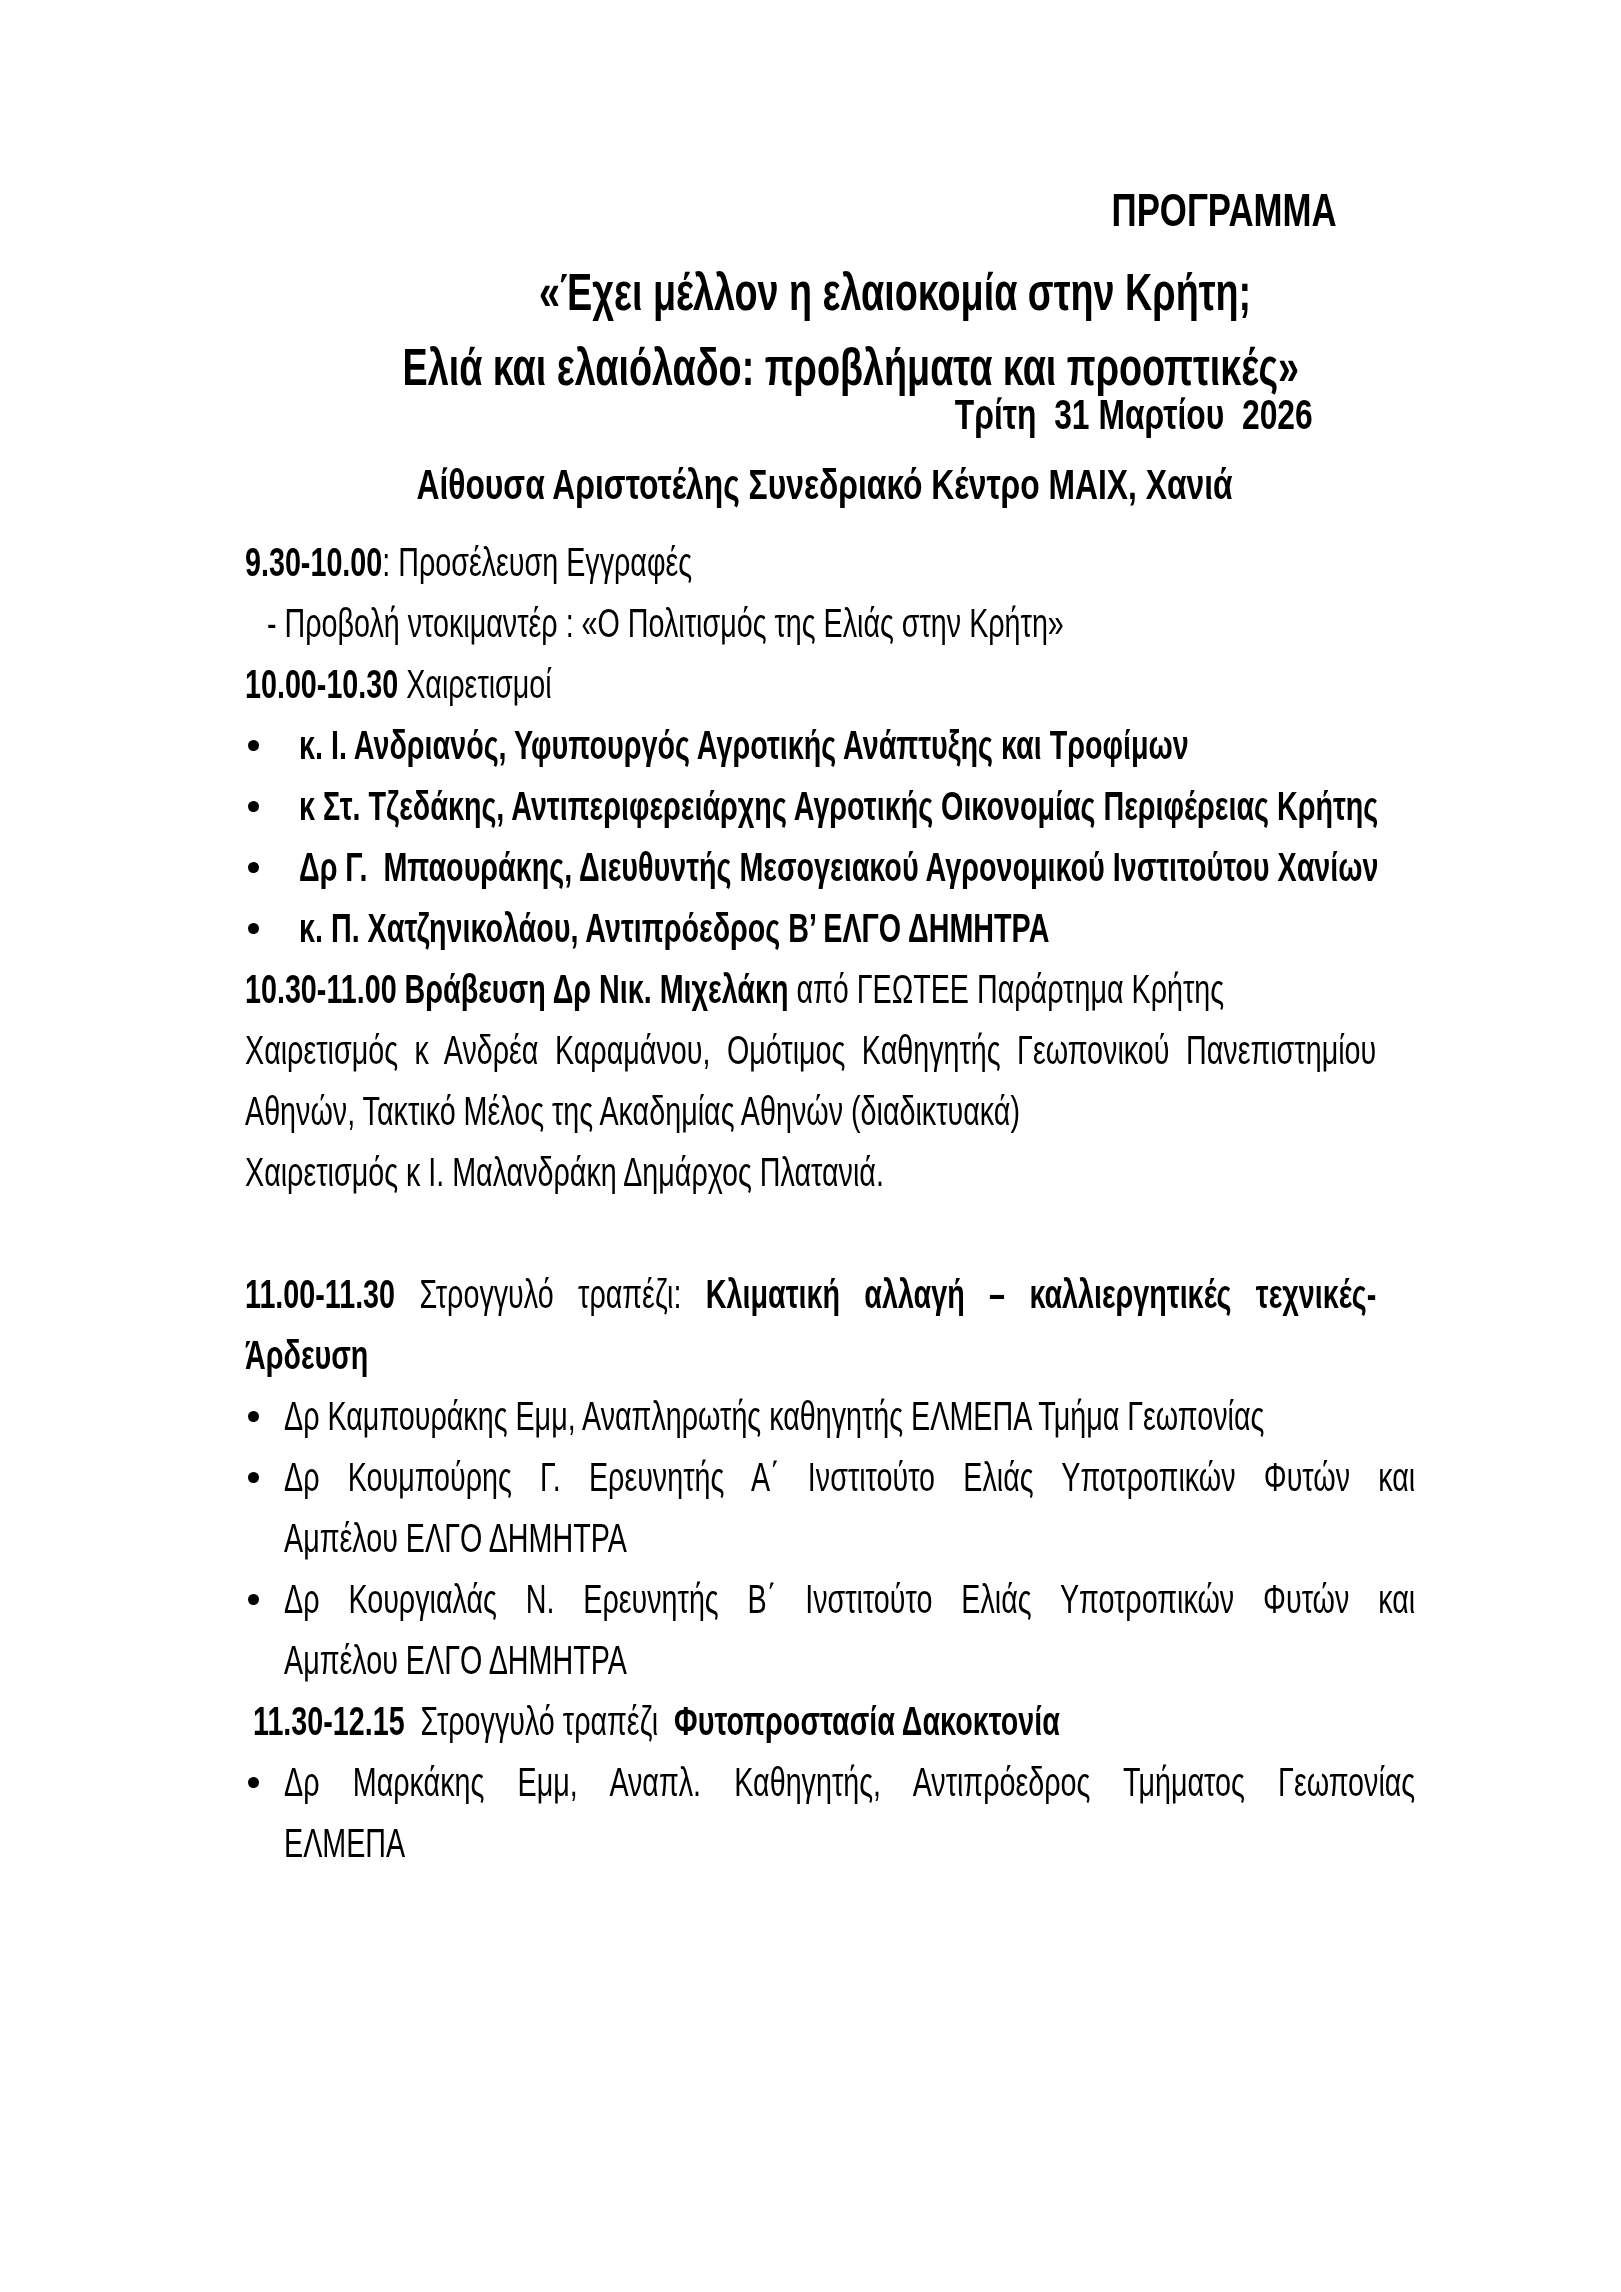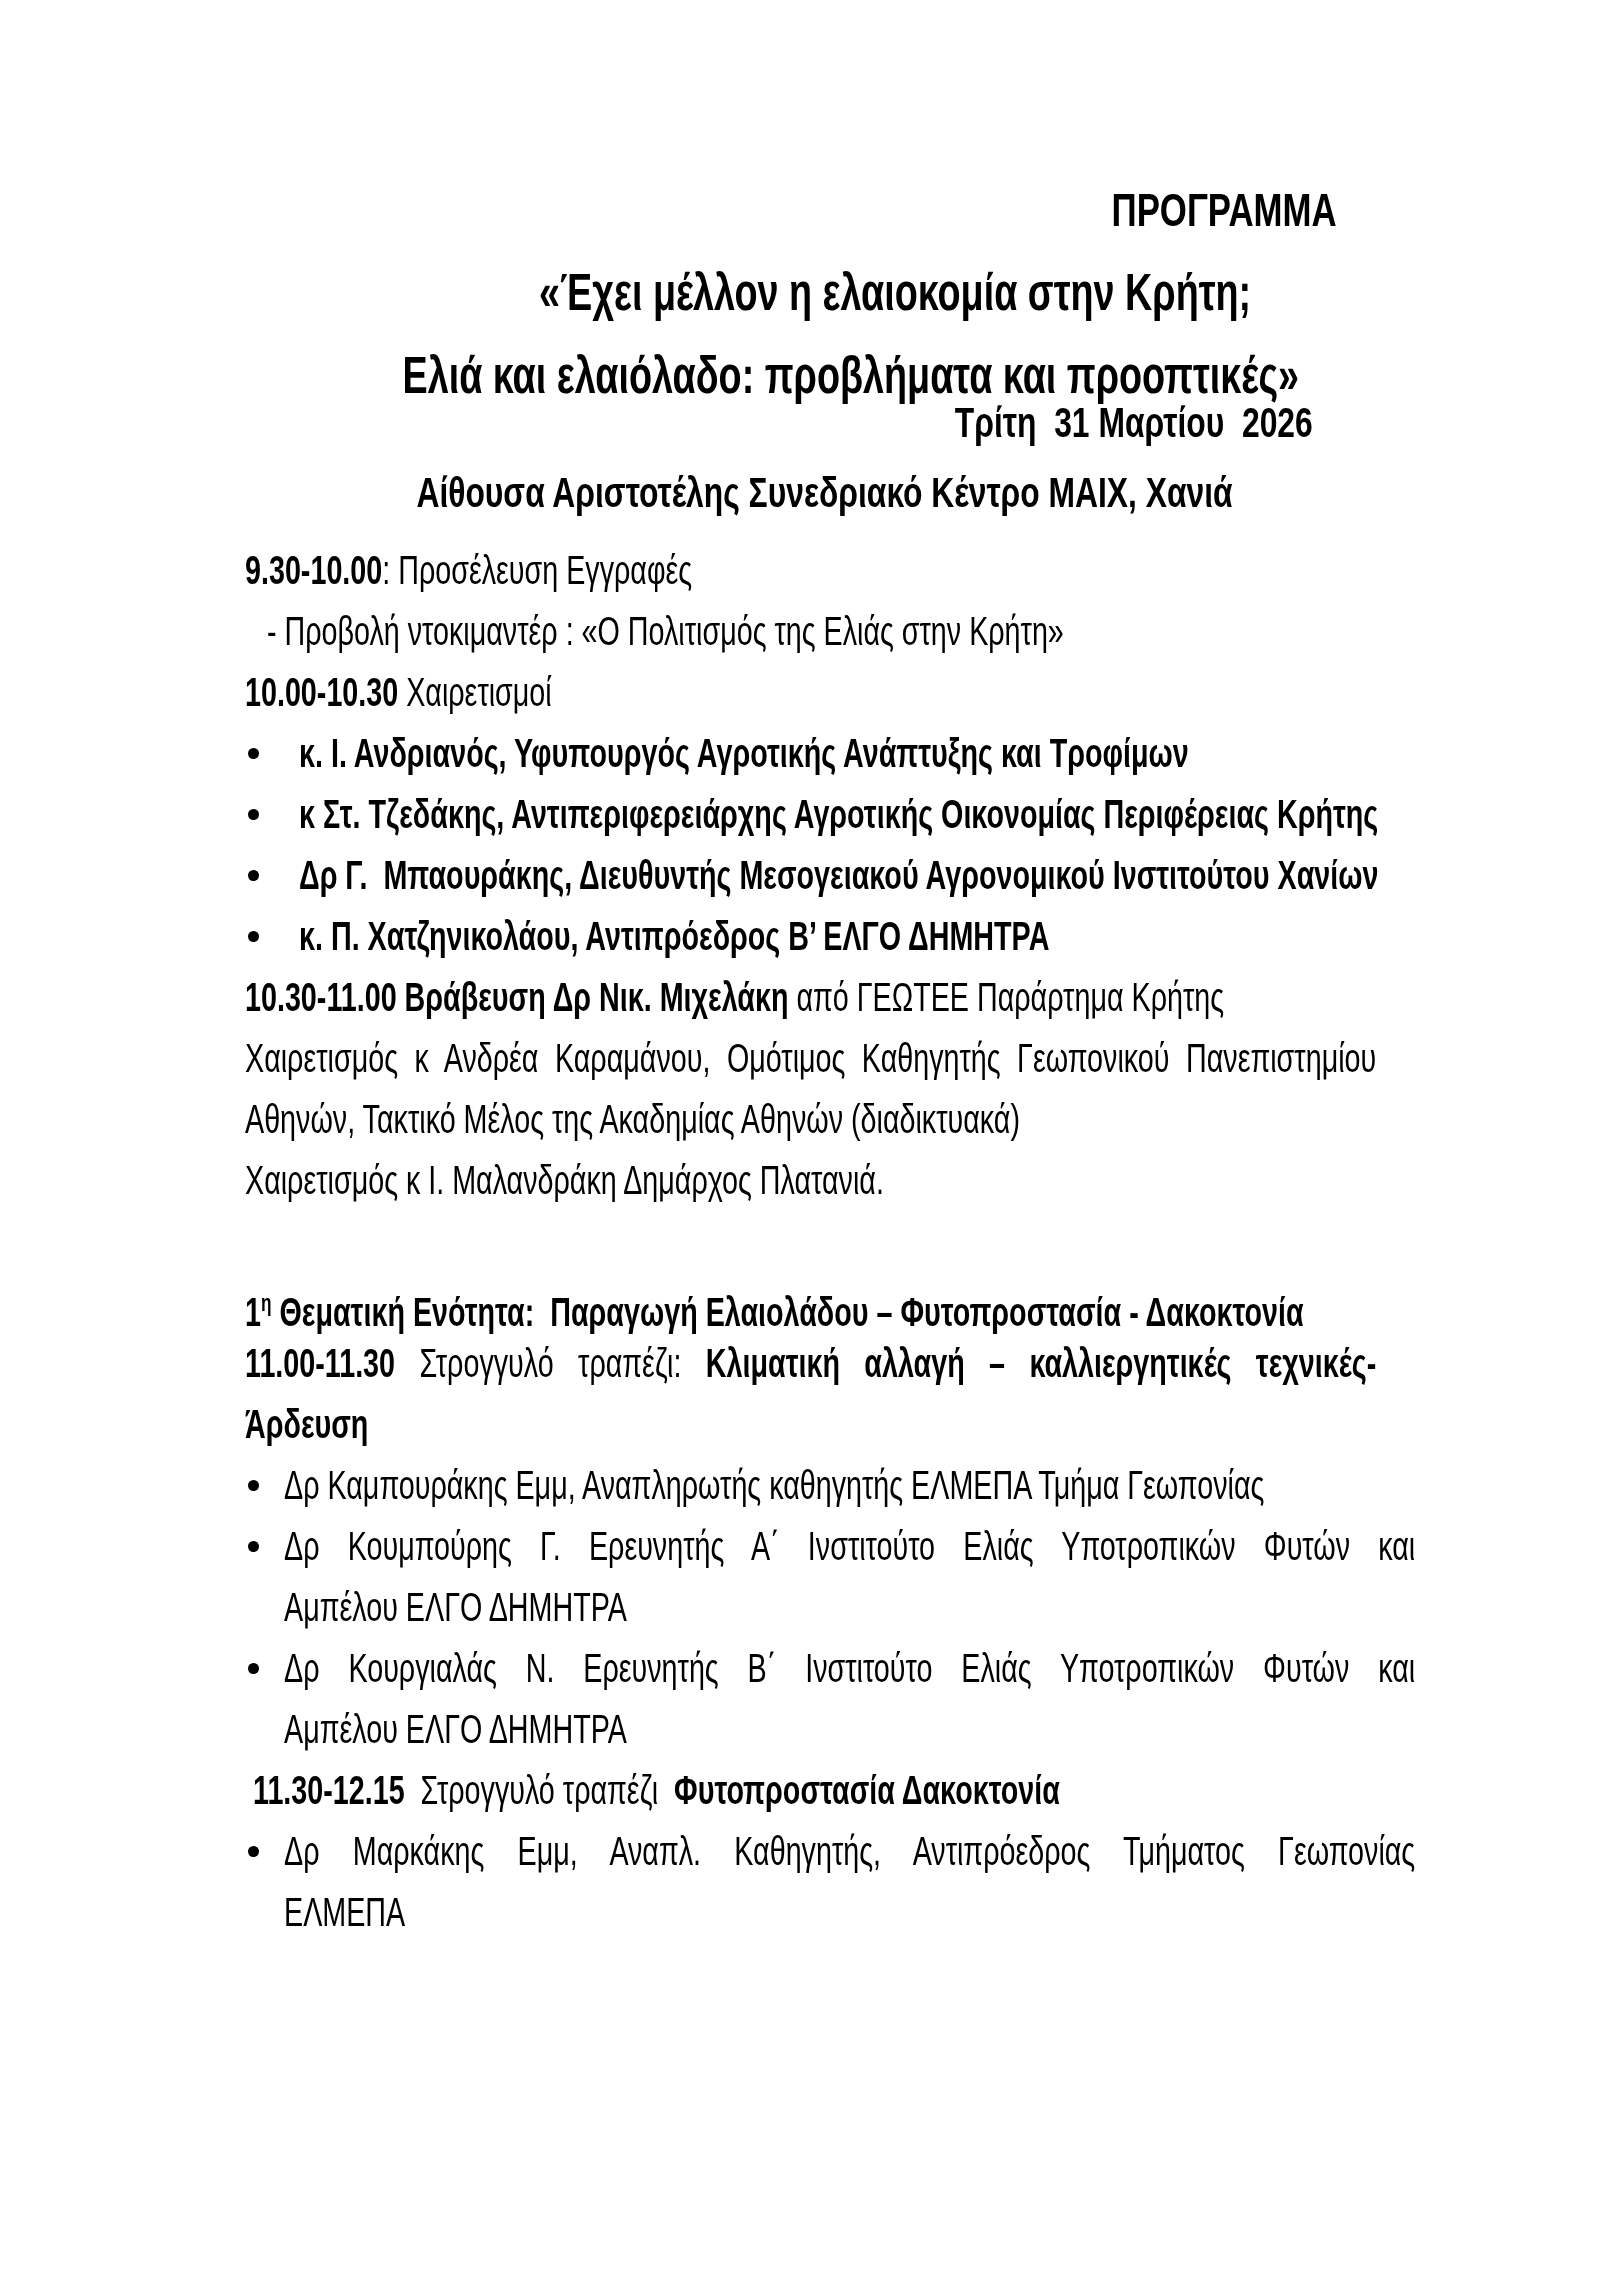--- a/index.html
+++ b/index.html
@@ -11,21 +11,21 @@
     color: #000000;
     font-family: "Liberation Sans", sans-serif;
     box-sizing: border-box;
     padding: 186px 245px 0 245px;
     overflow: hidden;
   }
   
   .tl { text-align: right; font-weight: bold; }
   .t1 { font-size: 47px; line-height: 47px; }
   .t2 { font-size: 51px; line-height: 51px; margin-top: 34px; }
-  .t3 { font-size: 51px; line-height: 51px; margin-top: 32px; }
+  .t3 { font-size: 51px; line-height: 51px; margin-top: 24px; }
   .t4 { font-size: 43px; line-height: 43px; }
   .t5 { font-size: 43px; line-height: 43px; margin-top: 27.4px; }
   .sxc { display: inline-block; transform: scaleX(0.74); transform-origin: 50% 50%; white-space: pre; }
   
   .body { margin-top: 26px; font-size: 41px; }
   .ln { position: relative; height: 61px; line-height: 61px; }
   .sx { display: inline-block; transform: scaleX(0.70); transform-origin: 0 50%; white-space: pre; vertical-align: baseline; }
   .sx.j { width: 1616px; white-space: normal; text-align: justify; text-align-last: justify; }
   .b { font-weight: bold; }
   .ind1 { margin-left: 21.6px; }  
@@ -92,23 +92,20 @@
     <div class="ln">
       <span class="sx">Αθηνών, Τακτικό Μέλος της Ακαδημίας Αθηνών (διαδικτυακά)</span>
     </div>
 
     <div class="ln">
       <span class="sx">Χαιρετισμός κ Ι. Μαλανδράκη Δημάρχος Πλατανιά.</span>
     </div>
 
     <div class="ln"></div>
 
-    <div class="ln">
-      <span class="sx b"><span>1</span><sup>η</sup><span> Θεματική Ενότητα:  Παραγωγή Ελαιολάδου – Φυτοπροστασία - Δακοκτονία</span></span>
-    </div>
 
     <div class="ln">
       <span class="sx j"><span class="b">11.00-11.30</span><span> Στρογγυλό τραπέζι: </span><span class="b">Κλιματική αλλαγή – καλλιεργητικές τεχνικές-</span></span>
     </div>
     <div class="ln">
       <span class="sx b">Άρδευση</span>
     </div>
 
     <div class="ln bullet2">
       <span class="dot"></span>

